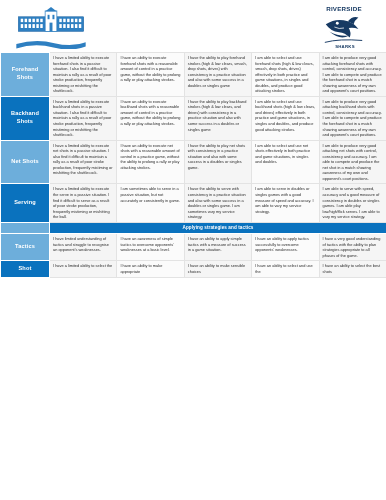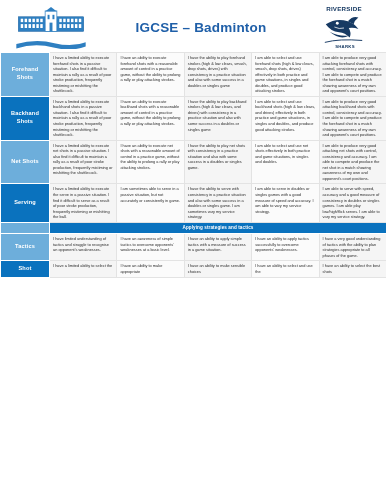--- a/index.html
+++ b/index.html
@@ -130,21 +130,20 @@
       <rect x="63" y="8" width="24" height="42" fill="#ffffff" stroke="#2e7fc1" stroke-width="1.5"></rect>
       <polygon points="75,0 63,9 87,9" fill="#2e7fc1"></polygon>
       <rect x="68" y="16" width="4" height="9" fill="#2e7fc1"></rect>
       <rect x="78" y="16" width="4" height="9" fill="#2e7fc1"></rect>
       <rect x="72" y="32" width="6" height="18" fill="#2e7fc1"></rect>
 
       <path d="M4 76 q40 -12 78 -2 q36 9 64 -2 l0 9 q-30 11 -66 2 q-38 -10 -76 2 z" fill="#2e7fc1"></path>
     </svg>
   </div>
 
-  <div class="doc-title">IGCSE – Badminton</div>
 
   <div class="logo-right">
     <svg viewBox="0 0 100 96" width="48" height="46" xmlns="http://www.w3.org/2000/svg">
       <text x="50" y="12" text-anchor="middle" font-family="Liberation Sans, sans-serif" font-size="13" font-weight="bold" fill="#173a63" letter-spacing="0.5">RIVERSIDE</text>
 
       <path d="M12 40 q22 -14 46 -6 q14 5 22 16 q-10 -4 -20 -2 q6 10 2 20 q-10 -10 -22 -11 q-18 -2 -28 -17 z" fill="#173a63"></path>
       <path d="M58 34 q10 -12 22 -8 q-8 6 -10 14 z" fill="#173a63"></path>
       <path d="M20 56 q18 10 40 8 q-18 10 -40 -8 z" fill="#173a63"></path>
       <circle cx="36" cy="38" r="3" fill="#ffffff"></circle>
       <path d="M30 46 q10 5 20 2" stroke="#ffffff" stroke-width="1.6" fill="none"></path>

